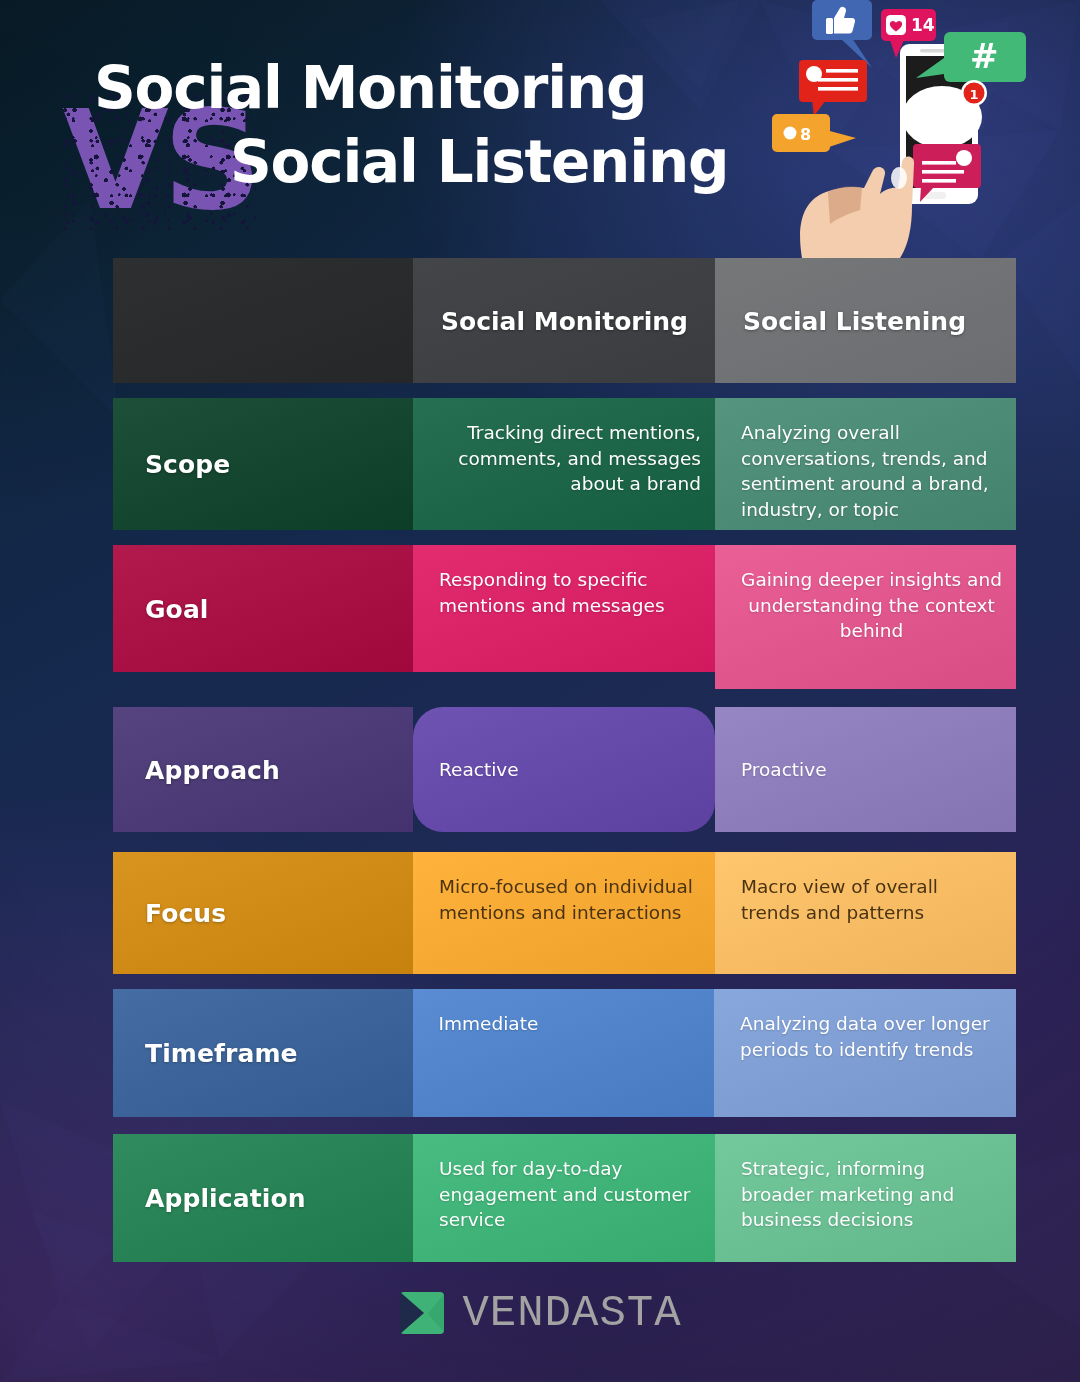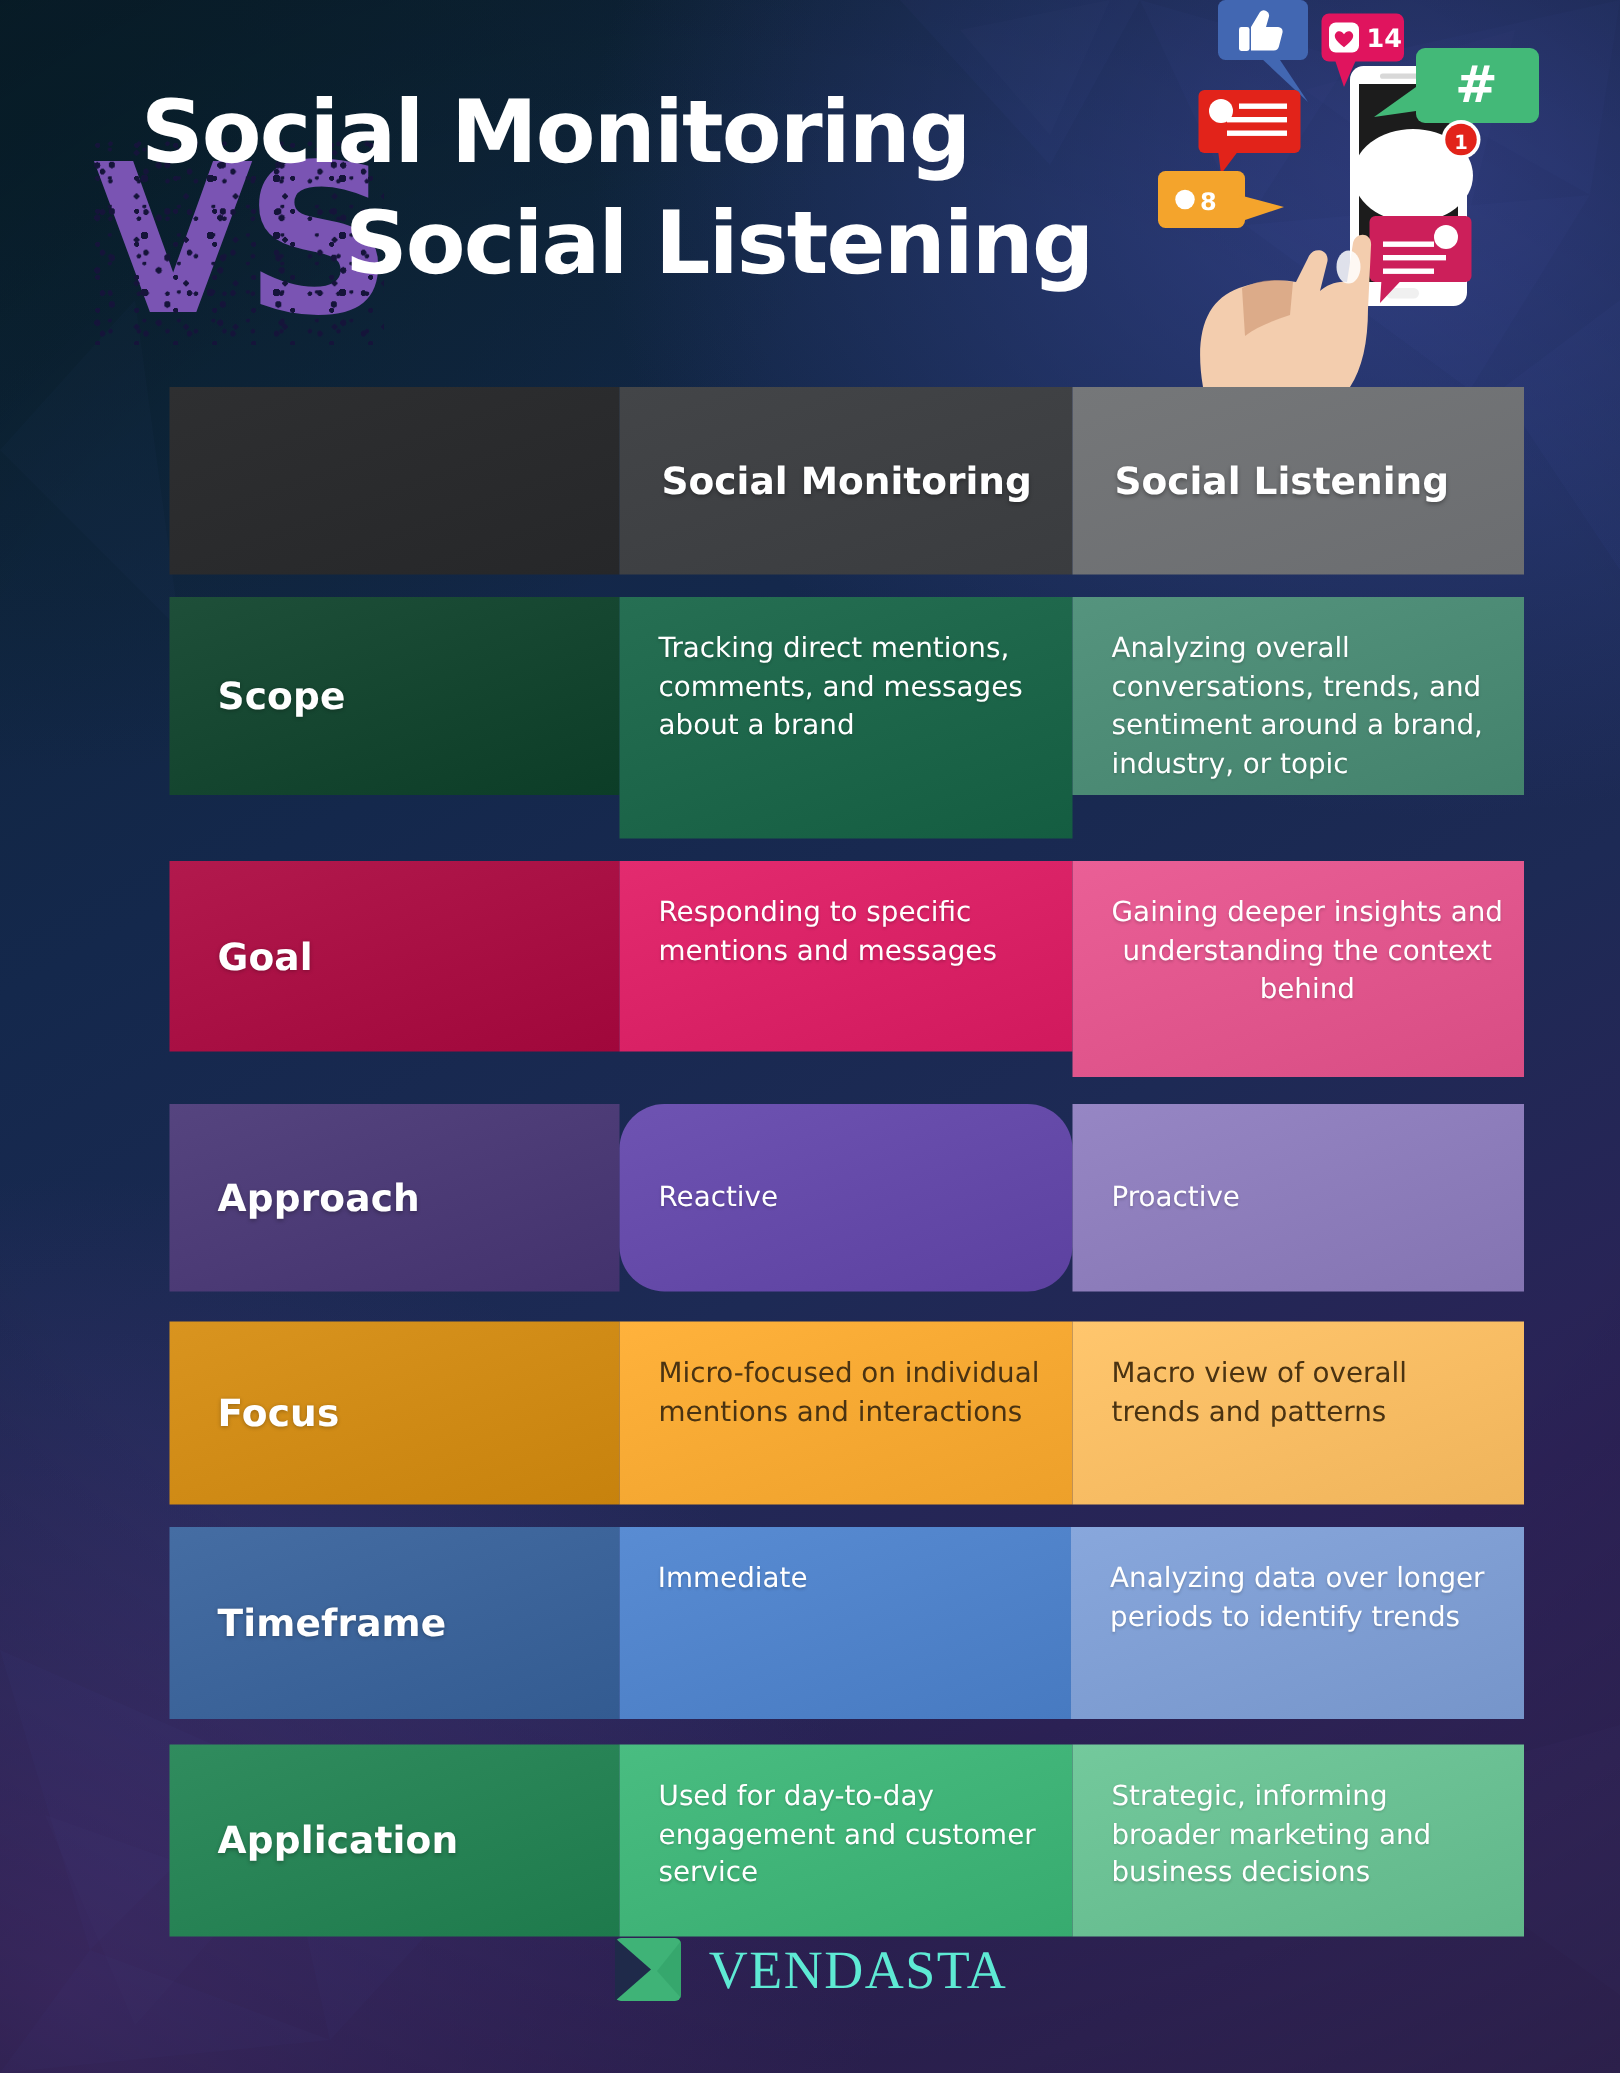--- a/index.html
+++ b/index.html
@@ -107,23 +107,23 @@
     font-weight:700; font-size:25px; color:#ffffff;
     text-shadow:0 1px 3px rgba(0,0,0,.35);
   }
 
   
   #footer{
     position:absolute; left:0; top:1288px; width:1080px;
     display:flex; align-items:center; justify-content:center; gap:14px;
   }
   #vendasta-wordmark{
-    font-family:Liberation Serif, serif;
-    font-weight:400; font-size:36px; letter-spacing:1px;
-    color:#5eead4;
+    font-family:Liberation Mono, monospace;
+    font-weight:400; font-size:44px; letter-spacing:1px;
+    color:#a3a3a3;
   }
 </style>
 </head>
 <body>
 
 <div id="bg-layer"></div>
 
 <svg id="bg-facets" viewBox="0 0 1080 1382" preserveAspectRatio="none">
   <g fill="#5566c8" fill-opacity="0.16">
     <polygon points="760,0 900,40 830,150"></polygon>
@@ -248,21 +248,21 @@
       <div class="head-text">Social Listening</div>
     </div>
   </div>
 
   <div id="rows-host">
       <div style="height: 15px;"></div>
       <div class="row">
         <div class="cell c-label" style="height: 132px; background: linear-gradient(160deg, rgb(30, 79, 57) 0%, rgb(20, 69, 47) 55%, rgb(12, 61, 39) 100%);">
           <div class="label-text">Scope</div>
         </div>
-        <div class="cell c-mon" style="height: 161px; background: linear-gradient(160deg, rgb(38, 111, 83) 0%, rgb(28, 101, 73) 55%, rgb(20, 93, 65) 100%);">
+        <div class="cell c-mon" style="height: 132px; background: linear-gradient(160deg, rgb(38, 111, 83) 0%, rgb(28, 101, 73) 55%, rgb(20, 93, 65) 100%); text-align: right;">
           <div class="body-text">Tracking direct mentions, comments, and messages about a brand</div>
         </div>
         <div class="cell c-lis" style="height: 132px; background: linear-gradient(160deg, rgb(85, 148, 126) 0%, rgb(75, 138, 116) 55%, rgb(67, 130, 108) 100%);">
           <div class="body-text">Analyzing overall conversations, trends, and sentiment around a brand, industry, or topic</div>
         </div>
       </div>
       <div style="height: 15px;"></div>
       <div class="row">
         <div class="cell c-label" style="height: 127px; background: linear-gradient(160deg, rgb(178, 25, 77) 0%, rgb(168, 15, 67) 55%, rgb(160, 7, 59) 100%);">
           <div class="label-text">Goal</div>

